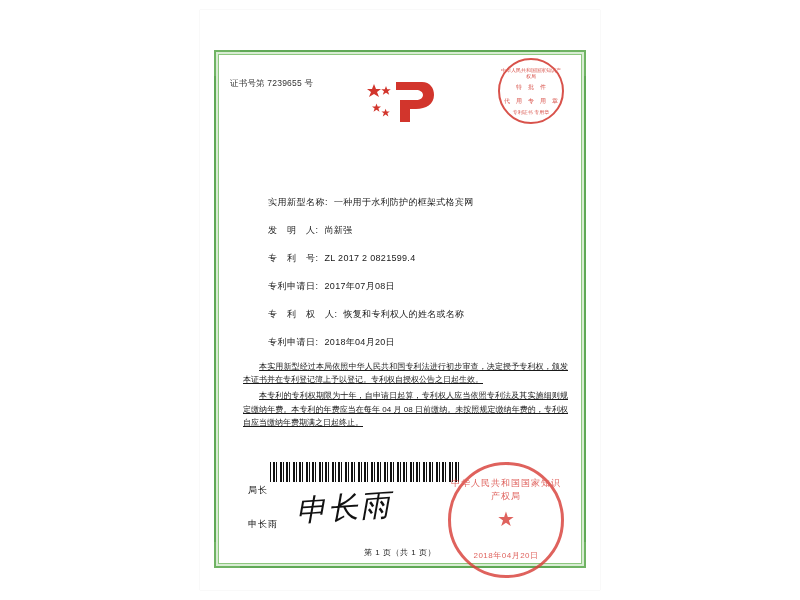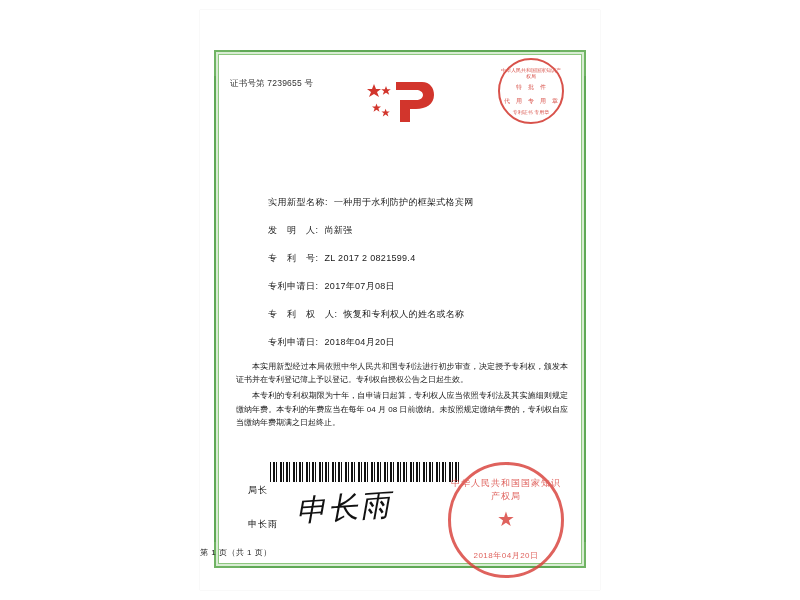--- a/index.html
+++ b/index.html
@@ -126,22 +126,23 @@
     position: absolute;
     left: 36px;
     right: 32px;
     top: 350px;
     font-size: 8px;
     line-height: 1.65;
     color: #1a1a1a;
     text-align: justify;
   }
   .body-text p {
-    margin: 0 0 3px 0;
+    margin: 0 0 3px 7px;
     text-indent: 16px;
+    text-decoration: underline;
   }
 
   
   .barcode {
     position: absolute;
     left: 70px;
     top: 452px;
     width: 190px;
     height: 20px;
     background:
@@ -238,21 +239,21 @@
     bottom: 14px;
     text-align: center;
     font-size: 8px;
     letter-spacing: 0.5px;
   }
 
   .page-footer {
     position: absolute;
     left: 0; right: 0;
     bottom: 32px;
-    text-align: left;
+    text-align: center;
     font-size: 8px;
     color: #222;
     letter-spacing: 0.5px;
   }
 </style>
 </head>
 <body>
 
 <div id="page">
   <div class="cert">

